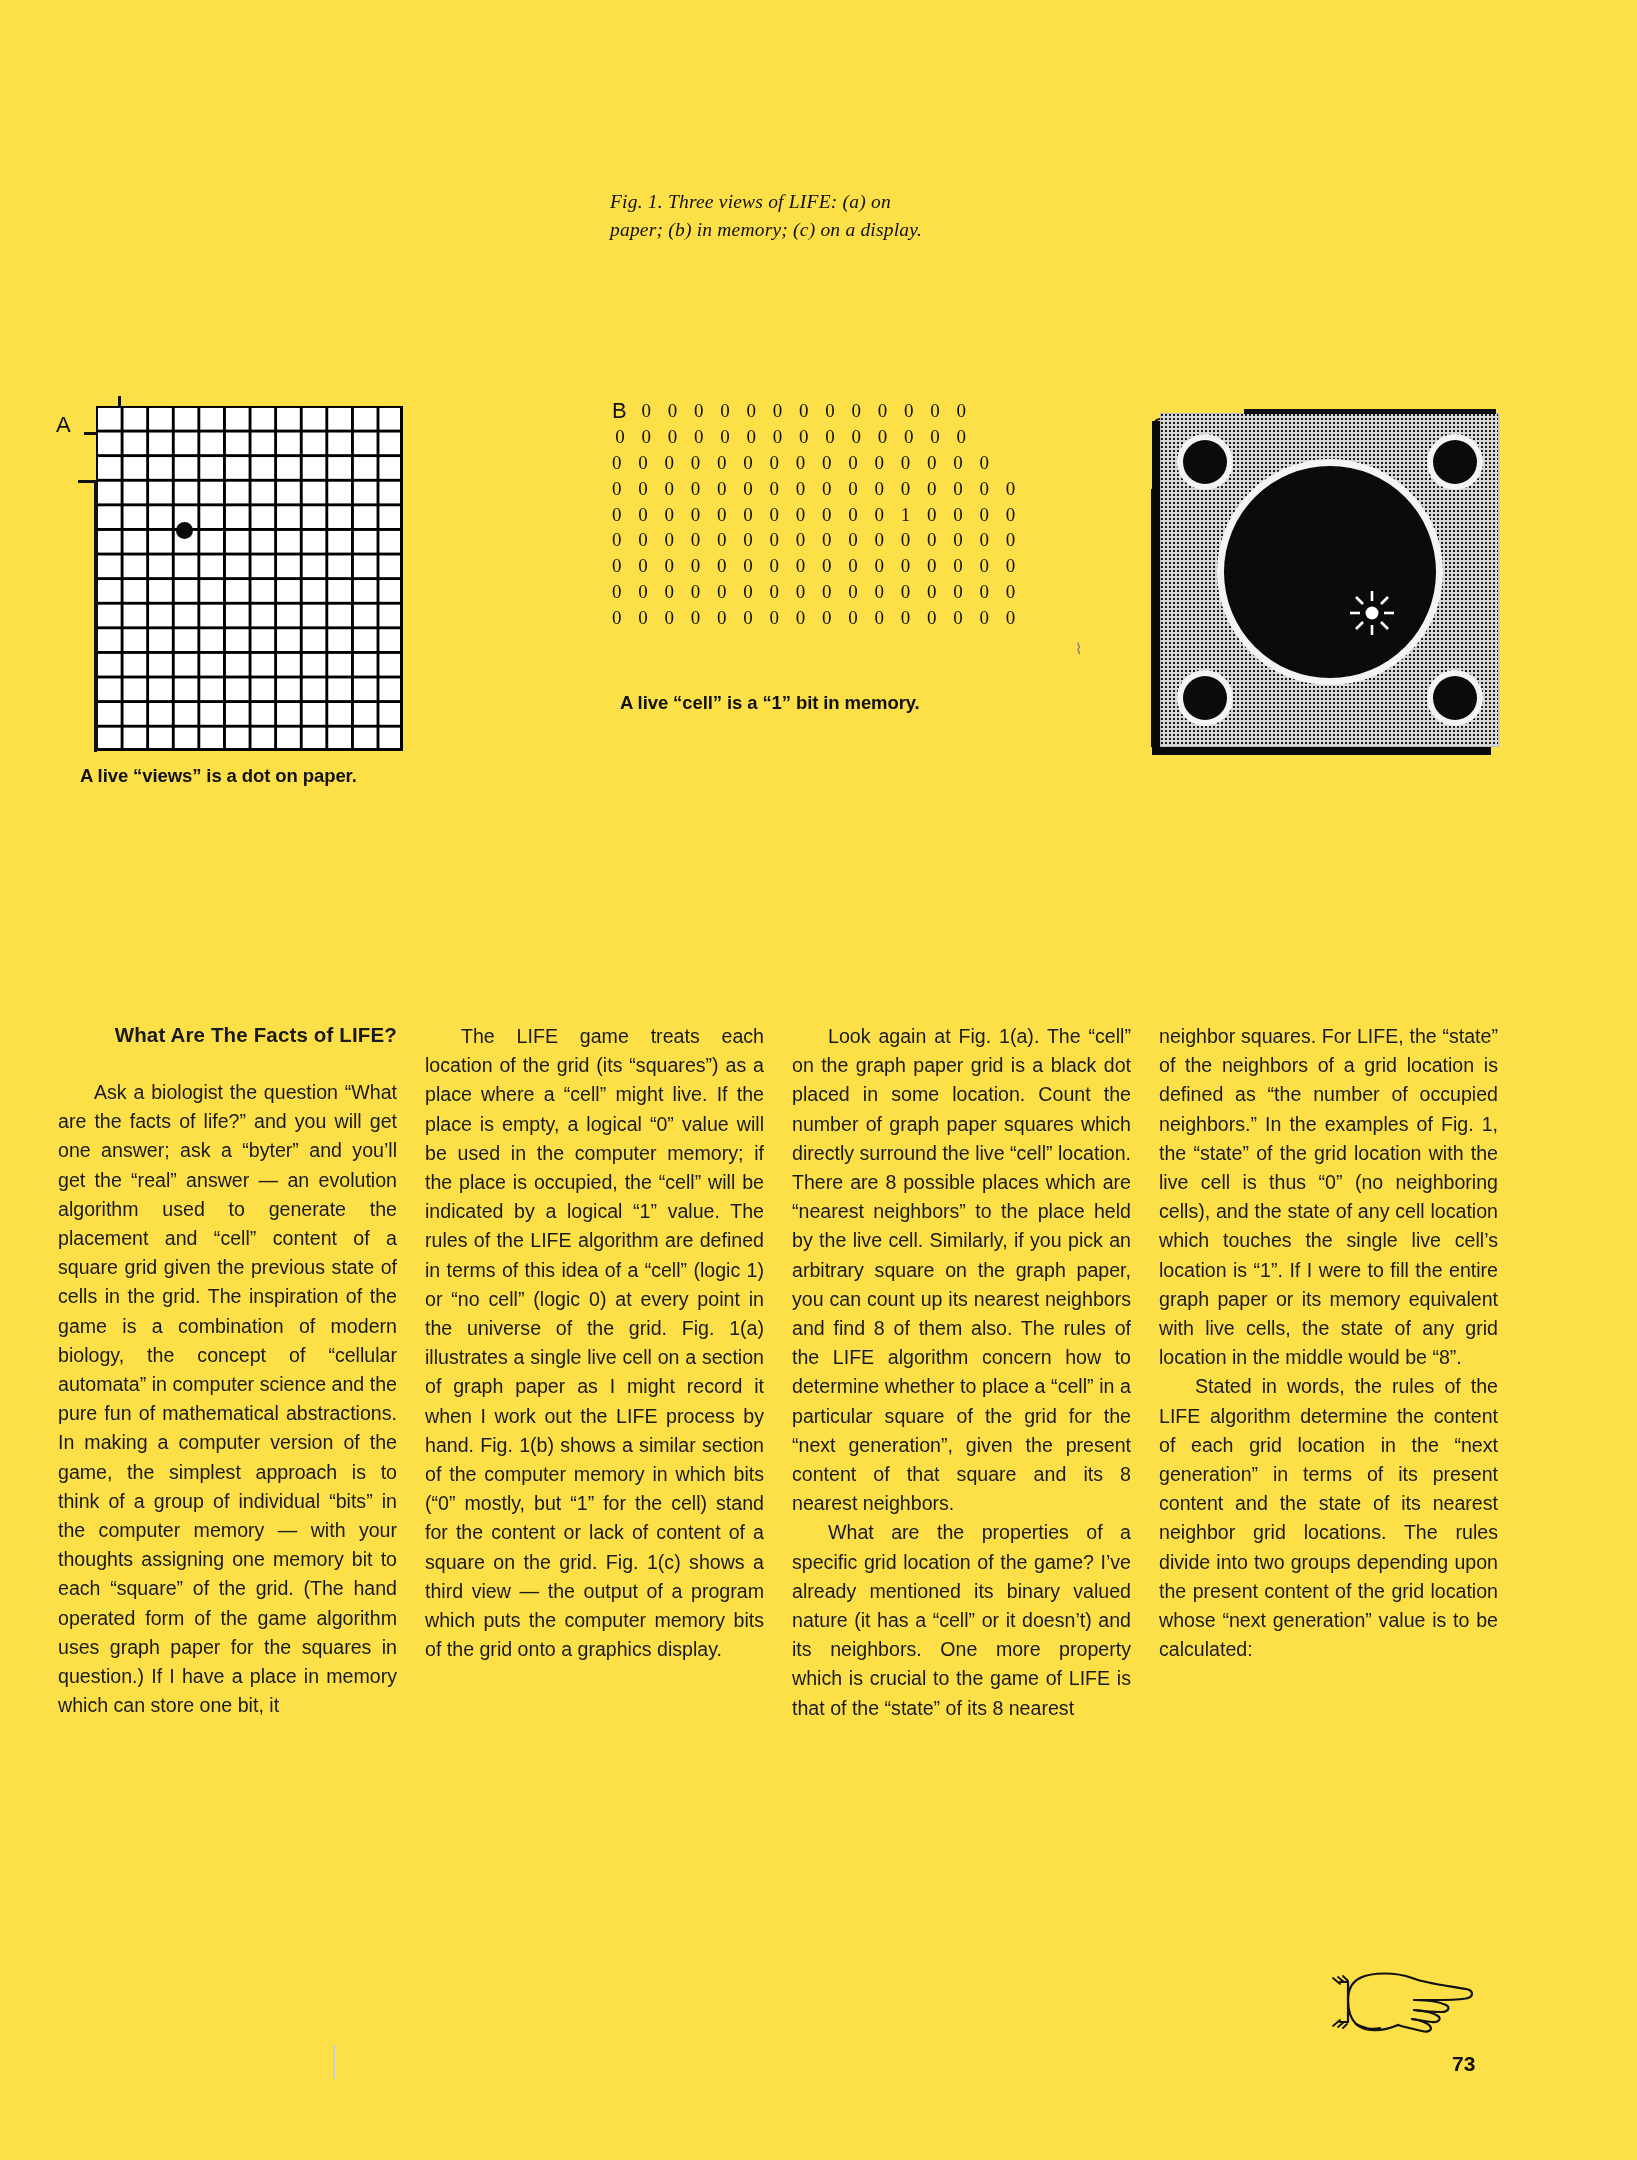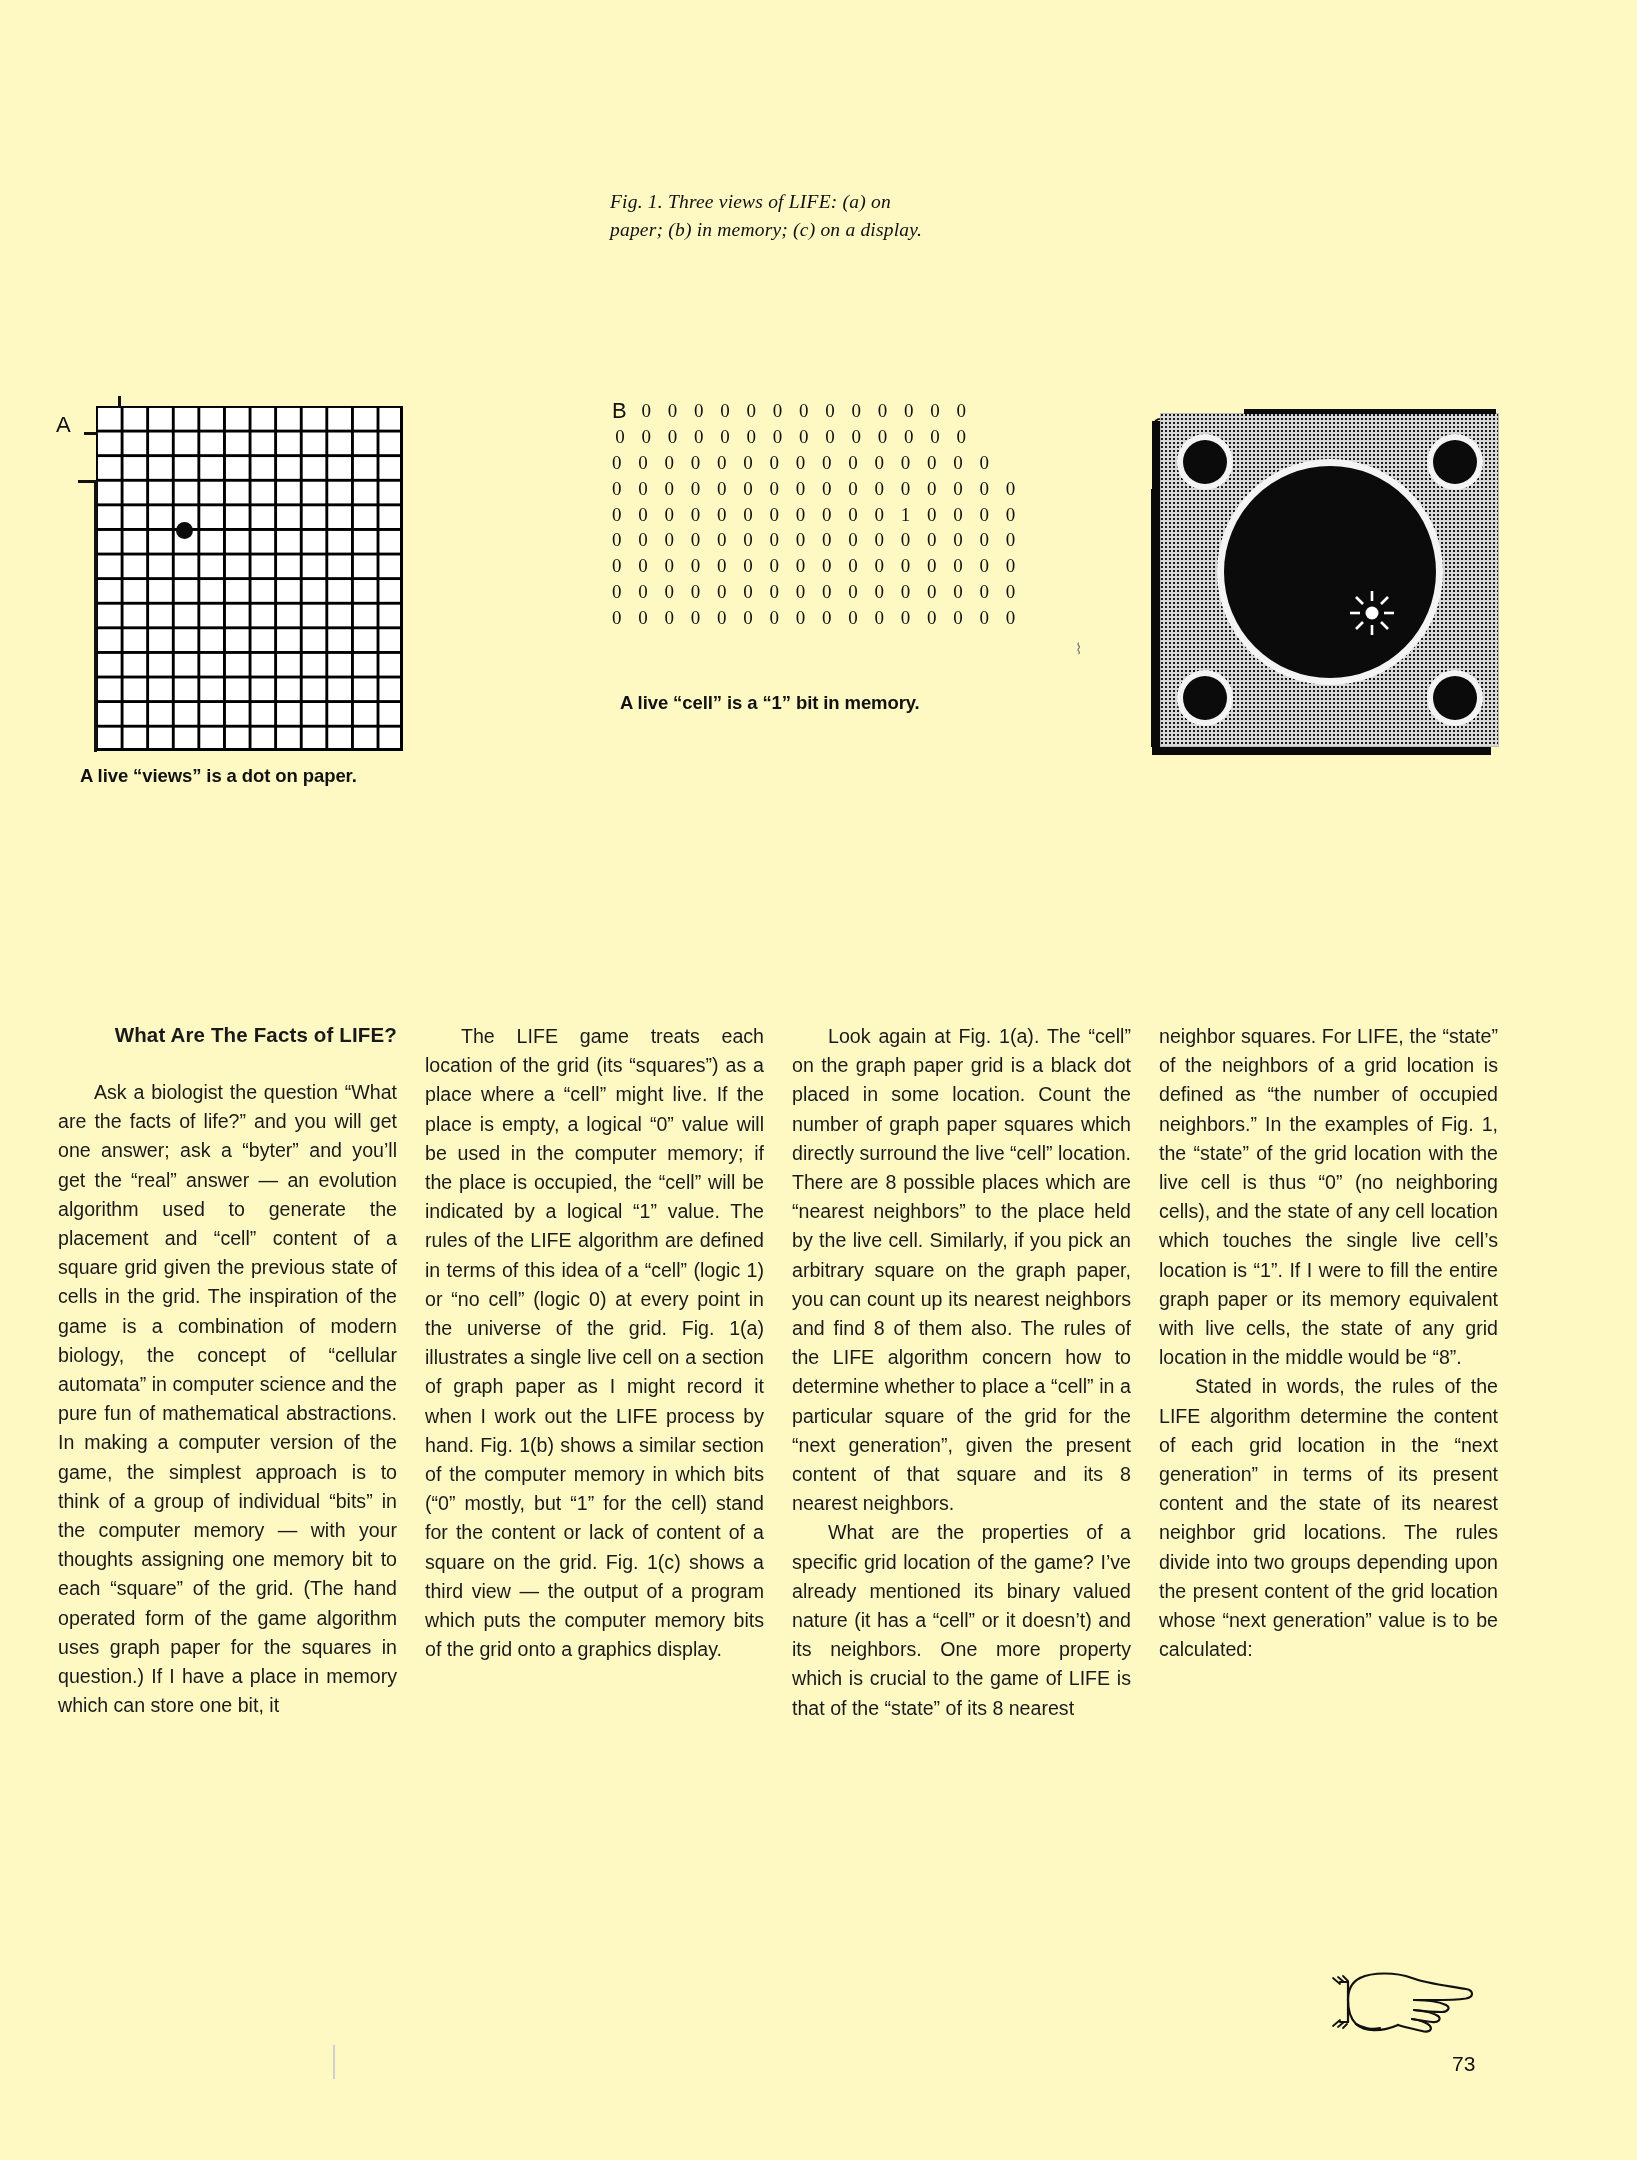--- a/index.html
+++ b/index.html
@@ -7,21 +7,21 @@
     padding: 0;
     background: #ffffff;
   }
   body {
     font-family: "Liberation Sans", sans-serif;
   }
   #page {
     position: relative;
     width: 1637px;
     height: 2160px;
-    background: #fef9c3;
+    background: #fde047;
     overflow: hidden;
   }
 
   
   .fig-caption-top {
     position: absolute;
     left: 610px;
     top: 188px;
     width: 330px;
     font-family: "Liberation Serif", serif;
@@ -223,21 +223,21 @@
     height: 90px;
   }
 
   
   #page-number {
     position: absolute;
     left: 1452px;
     top: 2052px;
     font-family: "Liberation Sans", sans-serif;
     font-size: 21px;
-    font-weight: normal;
+    font-weight: bold;
     color: #111;
   }
 
   
   #binder-mark {
     position: absolute;
     left: 333px;
     top: 2045px;
     width: 2px;
     height: 34px;

